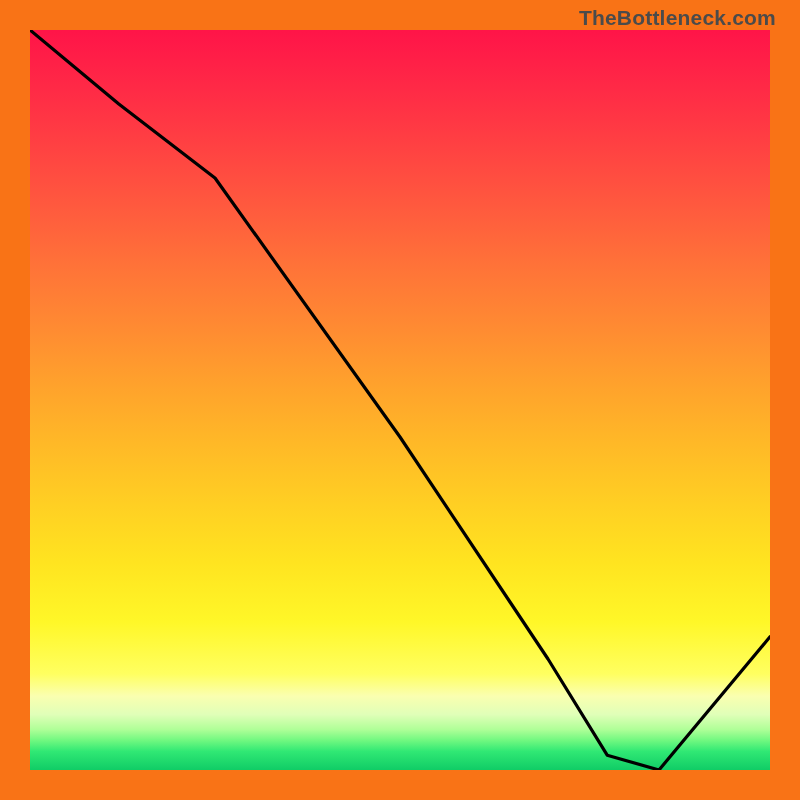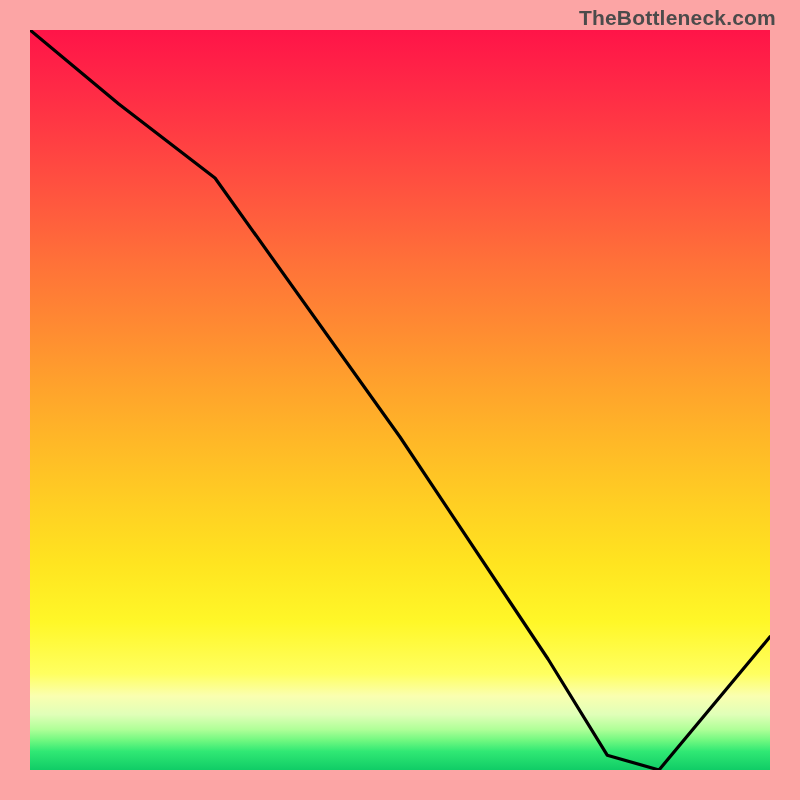--- a/index.html
+++ b/index.html
@@ -1,21 +1,21 @@
 <!DOCTYPE html>
 <html><head>
 <meta charset="utf-8">
 <style>
   * { margin: 0; padding: 0; box-sizing: border-box; }
   html, body { width: 800px; height: 800px; background: #000; overflow: hidden; }
   .chart-wrap {
     position: relative;
     width: 800px;
     height: 800px;
-    background: #fca5a5;
+    background: #f97316;
   }
   .plot-area {
     position: absolute;
     left: 30px;
     top: 30px;
     width: 740px;
     height: 740px;
   }
   .gradient-bg {
     position: absolute;

